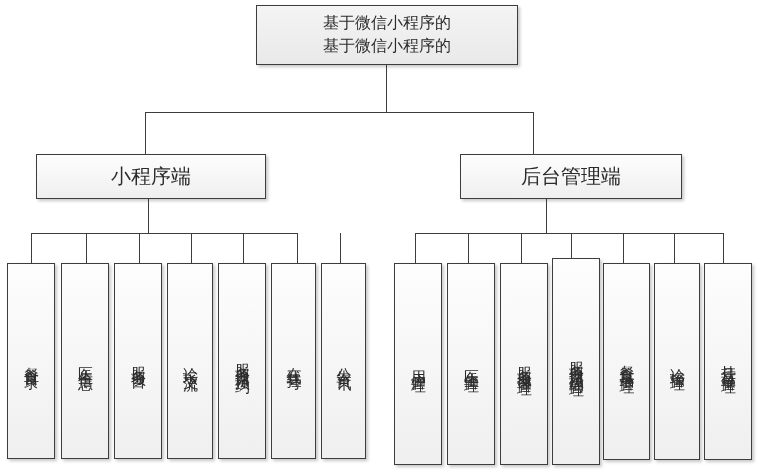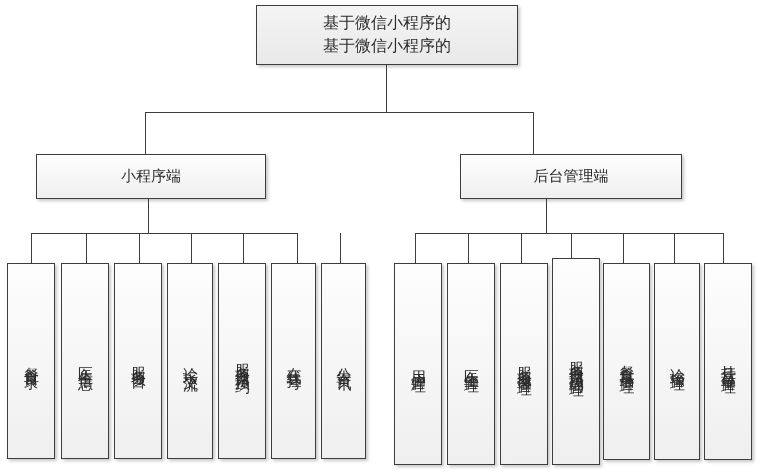--- a/index.html
+++ b/index.html
@@ -32,21 +32,21 @@
 
   .node-title {
     background: linear-gradient(to bottom, #f4f4f4 0%, #eeeeee 55%, #e9e9e9 100%);
     flex-direction: column;
     line-height: 1.42;
     font-size: 16px;
   }
   .node-title .tline { display: block; white-space: nowrap; }
 
   .node-level2 {
-    font-size: 15px;
+    font-size: 20px;
     justify-content: center;
   }
 
   
   .leaf {
     writing-mode: vertical-rl;
     text-orientation: upright;
     font-size: 15px;
     letter-spacing: 3px;
     line-height: 1;

